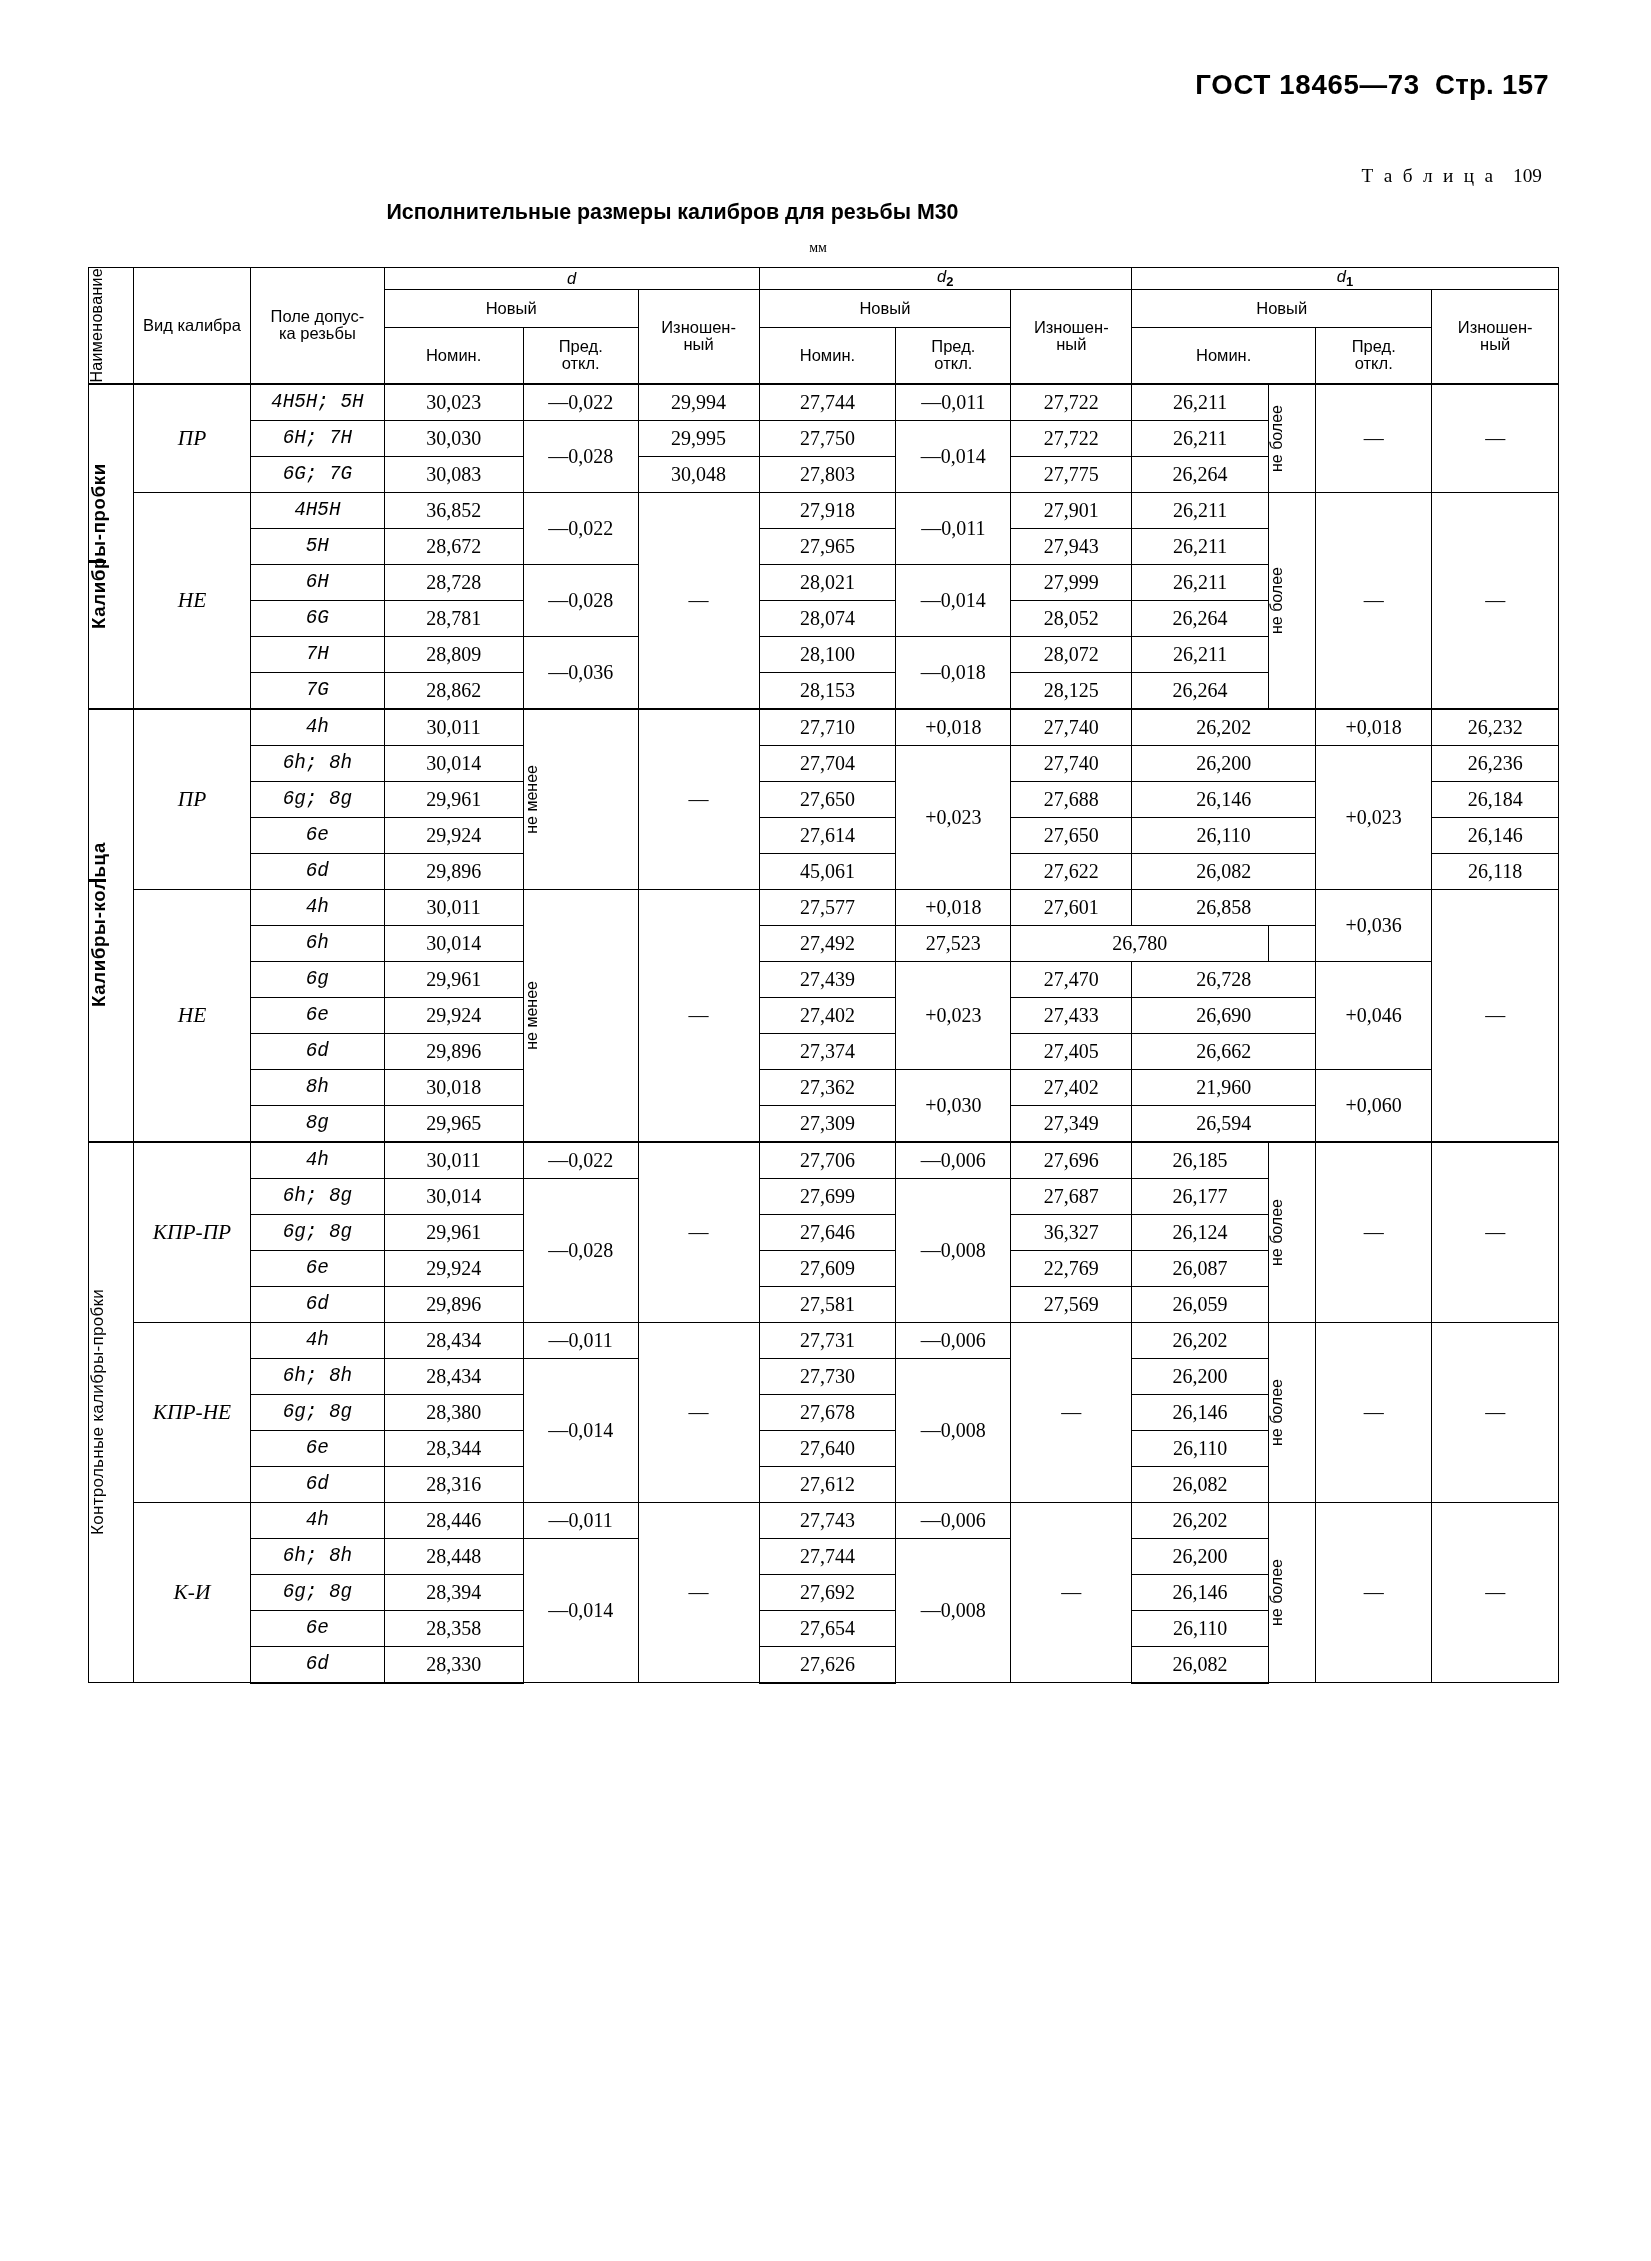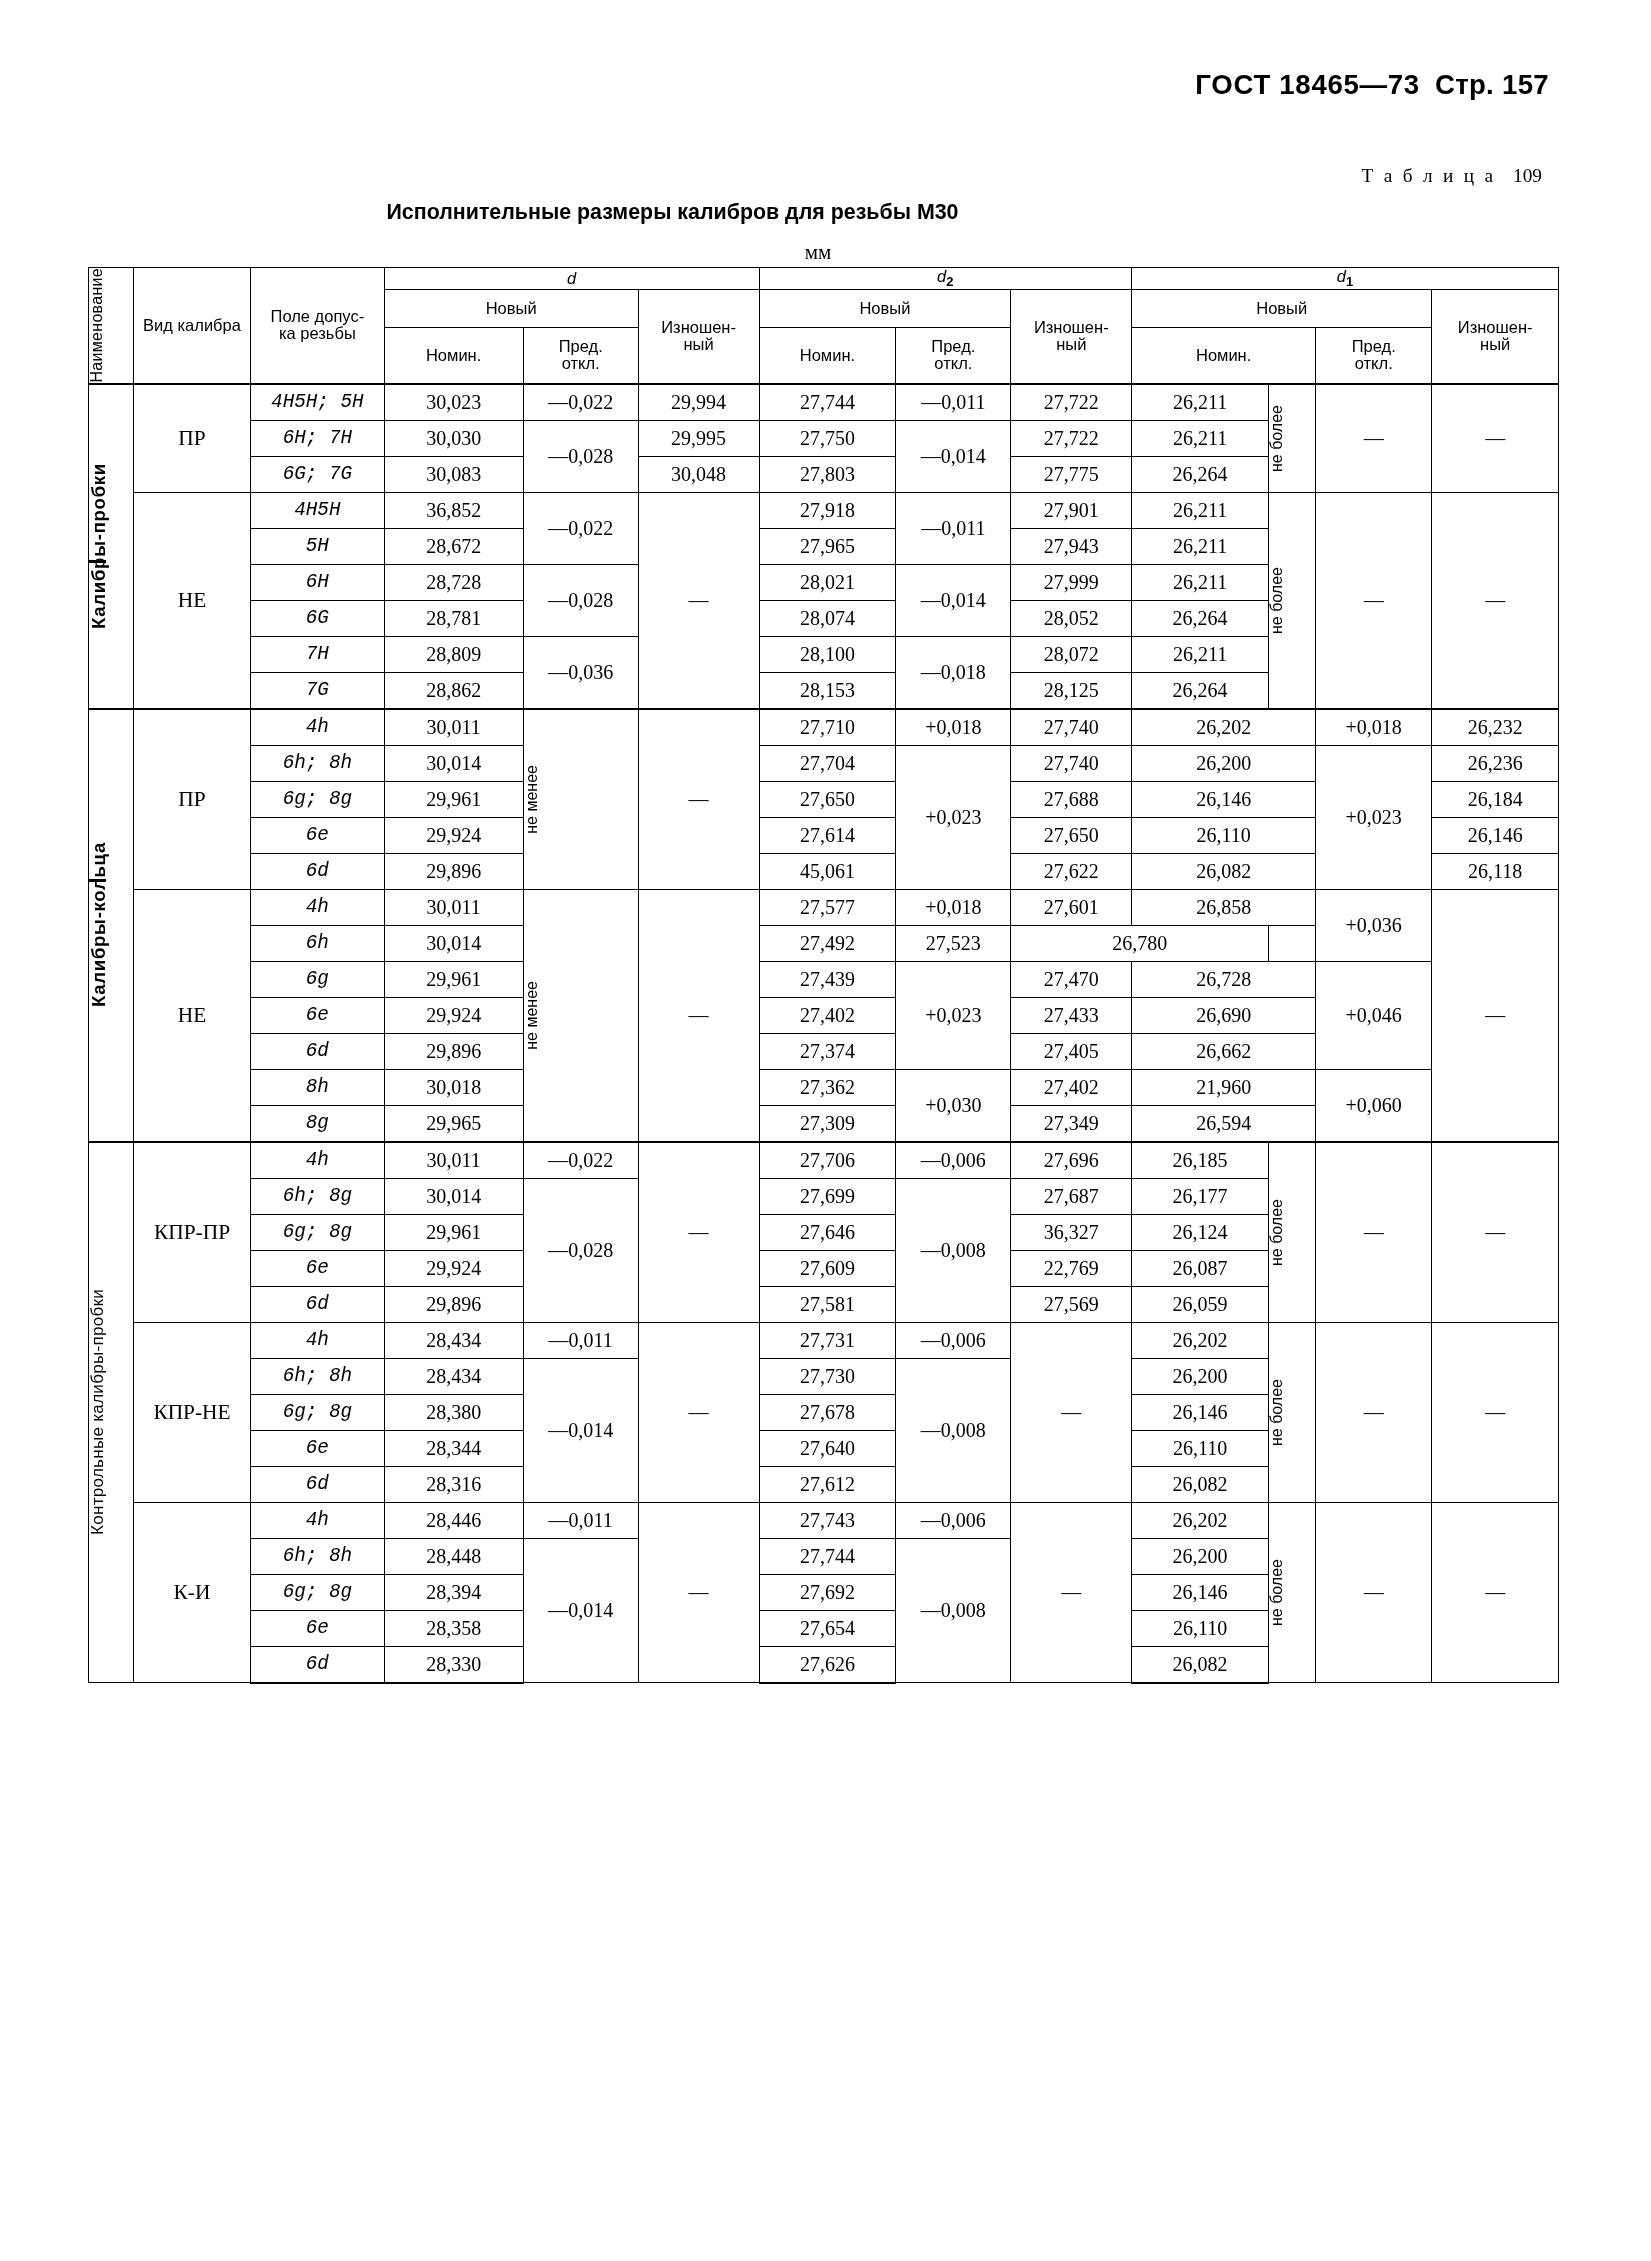--- a/index.html
+++ b/index.html
@@ -57,21 +57,21 @@
     font-family: "Liberation Sans", sans-serif;
     font-weight: bold;
     font-size: 21.4px;
   }
   .units {
     position: absolute;
     top: 240px;
     left: 0;
     width: 1636px;
     text-align: center;
-    font-size: 21px;
+    font-size: 14px;
   }
 
   
   .table-wrap {
     position: absolute;
     top: 267px;
     left: 88px;
     width: 1471px;
   }
 
@@ -131,20 +131,21 @@
   .vert-small {
     writing-mode: vertical-rl;
     transform: rotate(180deg);
     white-space: nowrap;
     font-family: "Liberation Sans", sans-serif;
     font-size: 16px;
   }
 
   .kind {
     font-family: "Liberation Serif", serif;
+    font-style: italic;
     font-weight: bold;
     font-size: 21.4px;
   }
   .tol {
     font-family: Liberation Mono, monospace;
     font-style: italic;
     font-weight: bold;
     font-size: 19.3px;
   }
   .num {

